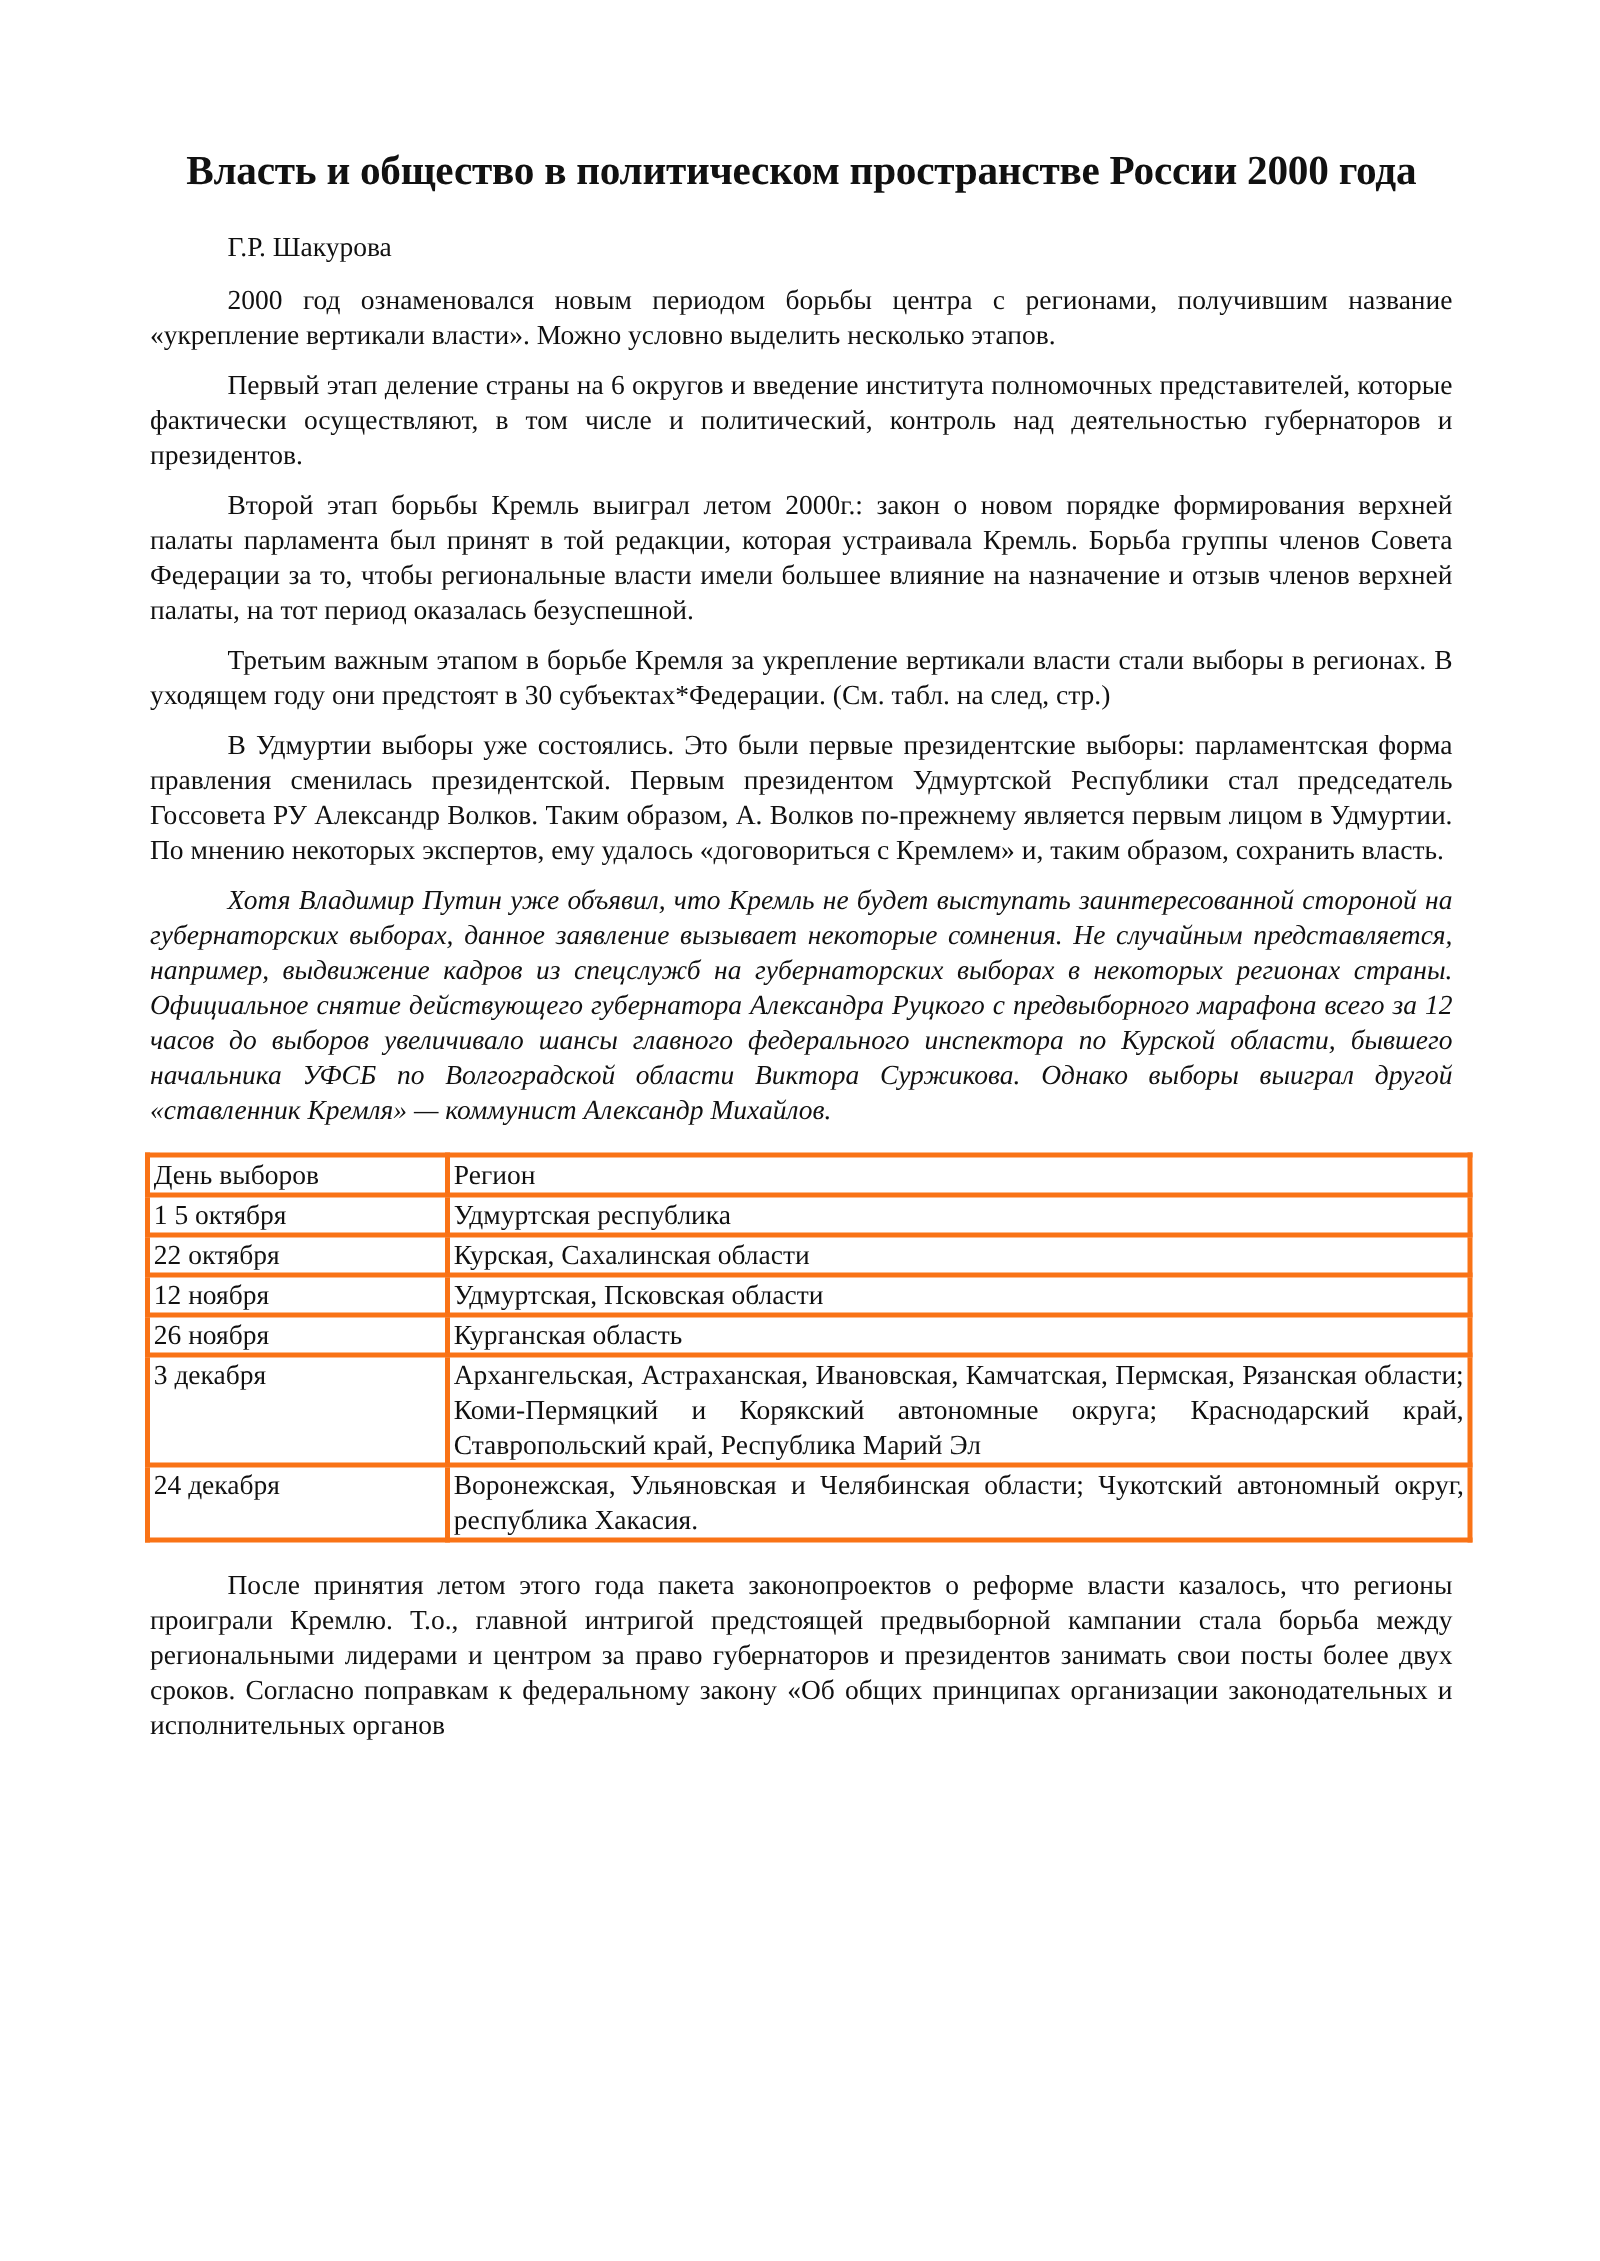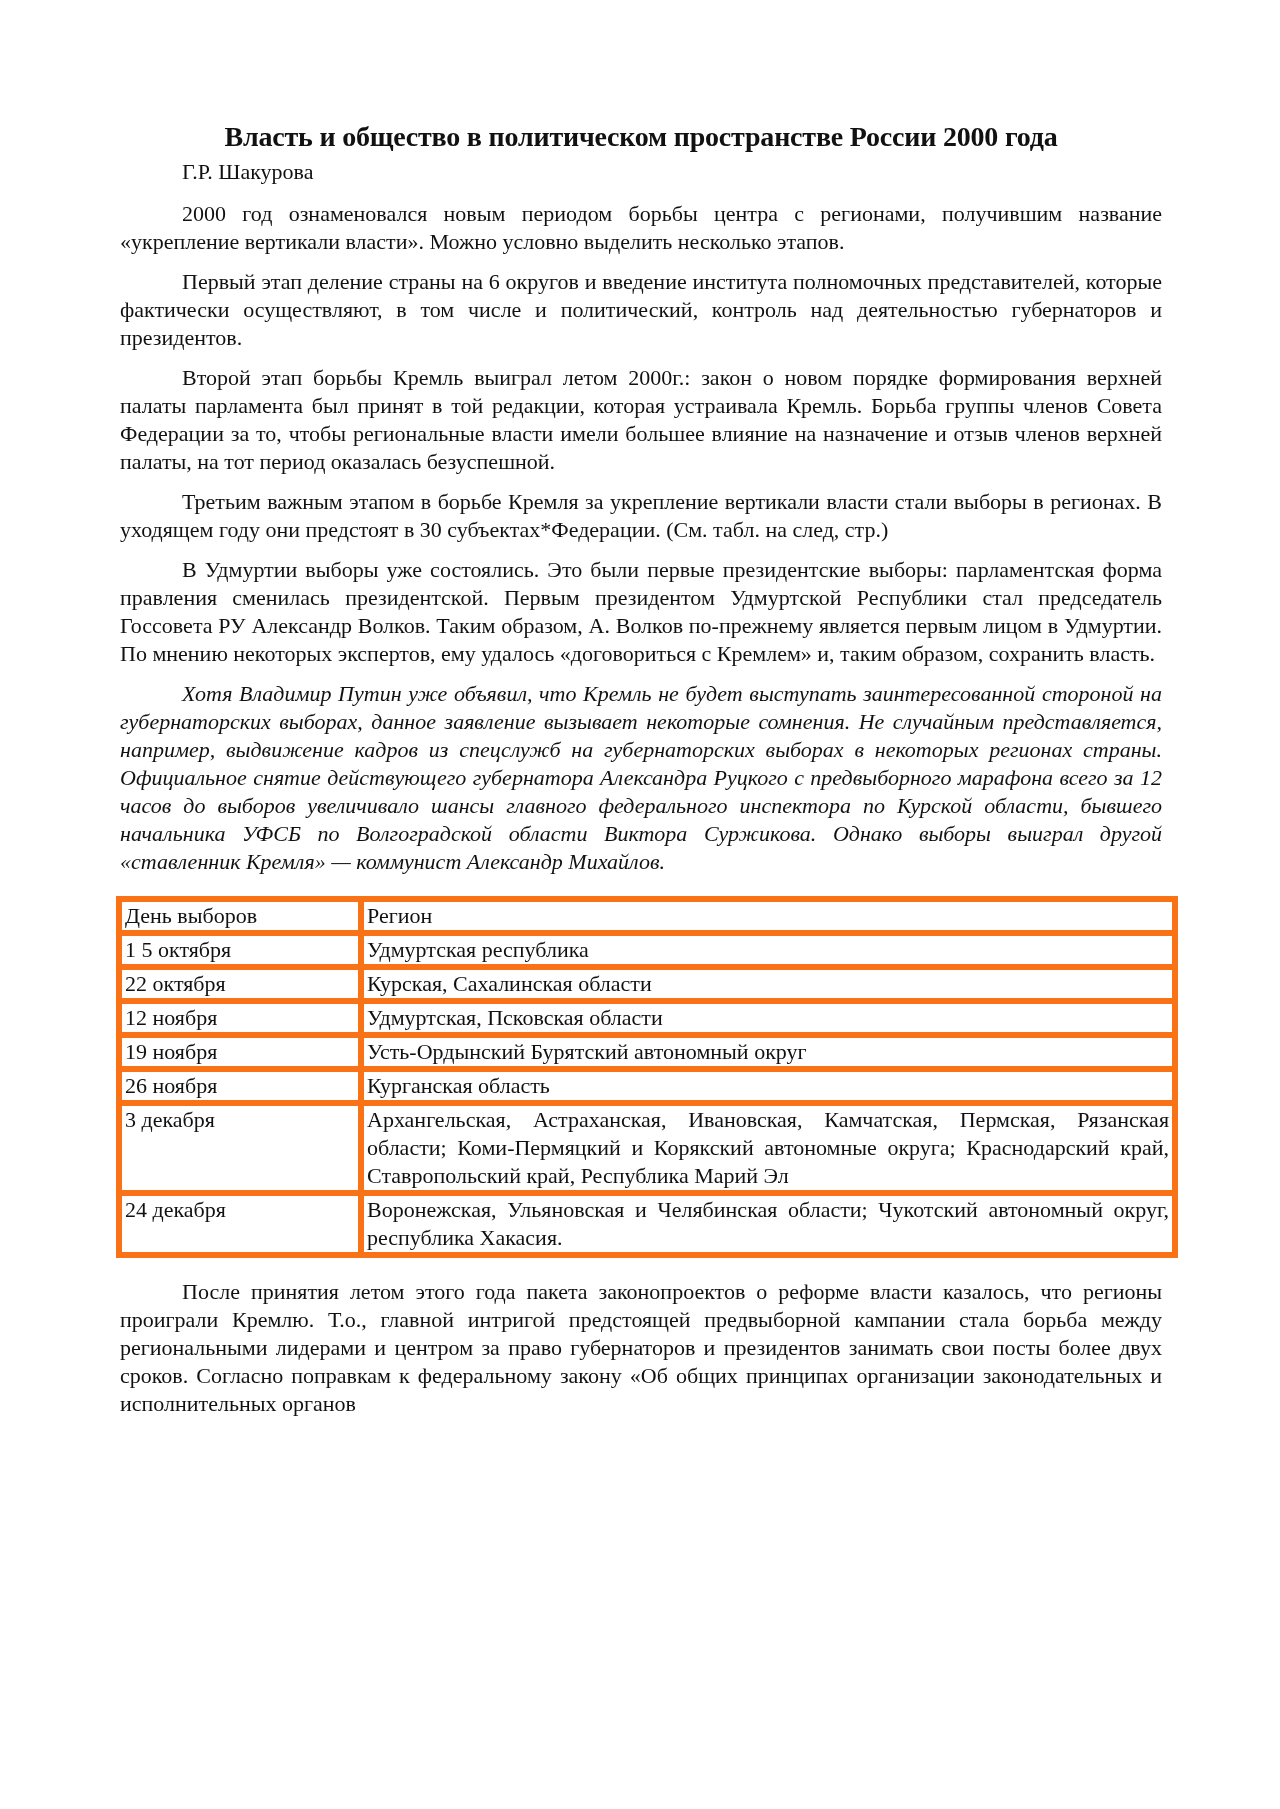--- a/index.html
+++ b/index.html
@@ -1,27 +1,27 @@
 <!DOCTYPE html>
 <html><head>
 <meta charset="utf-8">
 <style>
   html, body { margin: 0; padding: 0; background: #ffffff; }
   body { width: 1280px; height: 1809px; position: relative; overflow: hidden;
          font-family: "Liberation Serif", serif; color: #111; }
   .page { position: absolute; left: 120px; top: 118px; width: 1042px; }
-  h1 { font-family: "Liberation Serif", serif; font-weight: bold; font-size: 28px;
-       line-height: 38px; text-align: center; margin: 0 0 2px 0; letter-spacing: -0.2px; }
+  h1 { font-family: "Liberation Serif", serif; font-weight: bold; font-size: 33px;
+       line-height: 38px; text-align: center; margin: 0 0 28px 0; letter-spacing: -0.2px; }
   p { font-size: 22px; line-height: 28px; margin: 0 0 12px 0; text-align: justify;
       text-indent: 62px; }
   p.author { margin-bottom: 14px; }
   p.last { margin-bottom: 20px; font-style: italic; }
   table { border-collapse: collapse; width: 1062px; margin-left: -4px; margin-bottom: 20px;
           font-size: 22px; line-height: 28px; }
-  td { border: 6px solid #f97316; padding: 0 3px; vertical-align: top; text-align: justify; }
+  td { border: 4px solid #f97316; padding: 0 3px; vertical-align: top; text-align: justify; }
   td.c1 { width: 230px; }
 </style>
 </head>
 <body>
 
 <div class="page">
   <h1>Власть и общество в политическом пространстве России 2000 года</h1>
   <p class="author">Г.Р. Шакурова</p>
 
   <p>2000 год ознаменовался новым периодом борьбы центра с регионами, получившим название «укрепление вертикали власти». Можно условно выделить несколько этапов.</p>
@@ -43,24 +43,20 @@
     </tr>
     <tr>
       <td class="c1">22 октября</td>
       <td>Курская, Сахалинская области</td>
     </tr>
     <tr>
       <td class="c1">12 ноября</td>
       <td>Удмуртская, Псковская области</td>
     </tr>
     <tr>
-      <td class="c1">19 ноября</td>
-      <td>Усть-Ордынский Бурятский автономный округ</td>
-    </tr>
-    <tr>
       <td class="c1">26 ноября</td>
       <td>Курганская область</td>
     </tr>
     <tr>
       <td class="c1">3 декабря</td>
       <td>Архангельская, Астраханская, Ивановская, Камчатская, Пермская, Рязанская области; Коми-Пермяцкий и Корякский автономные округа; Краснодарский край, Ставропольский край, Республика Марий Эл</td>
     </tr>
     <tr>
       <td class="c1">24 декабря</td>
       <td>Воронежская, Ульяновская и Челябинская области; Чукотский автономный округ, республика Хакасия.</td>

